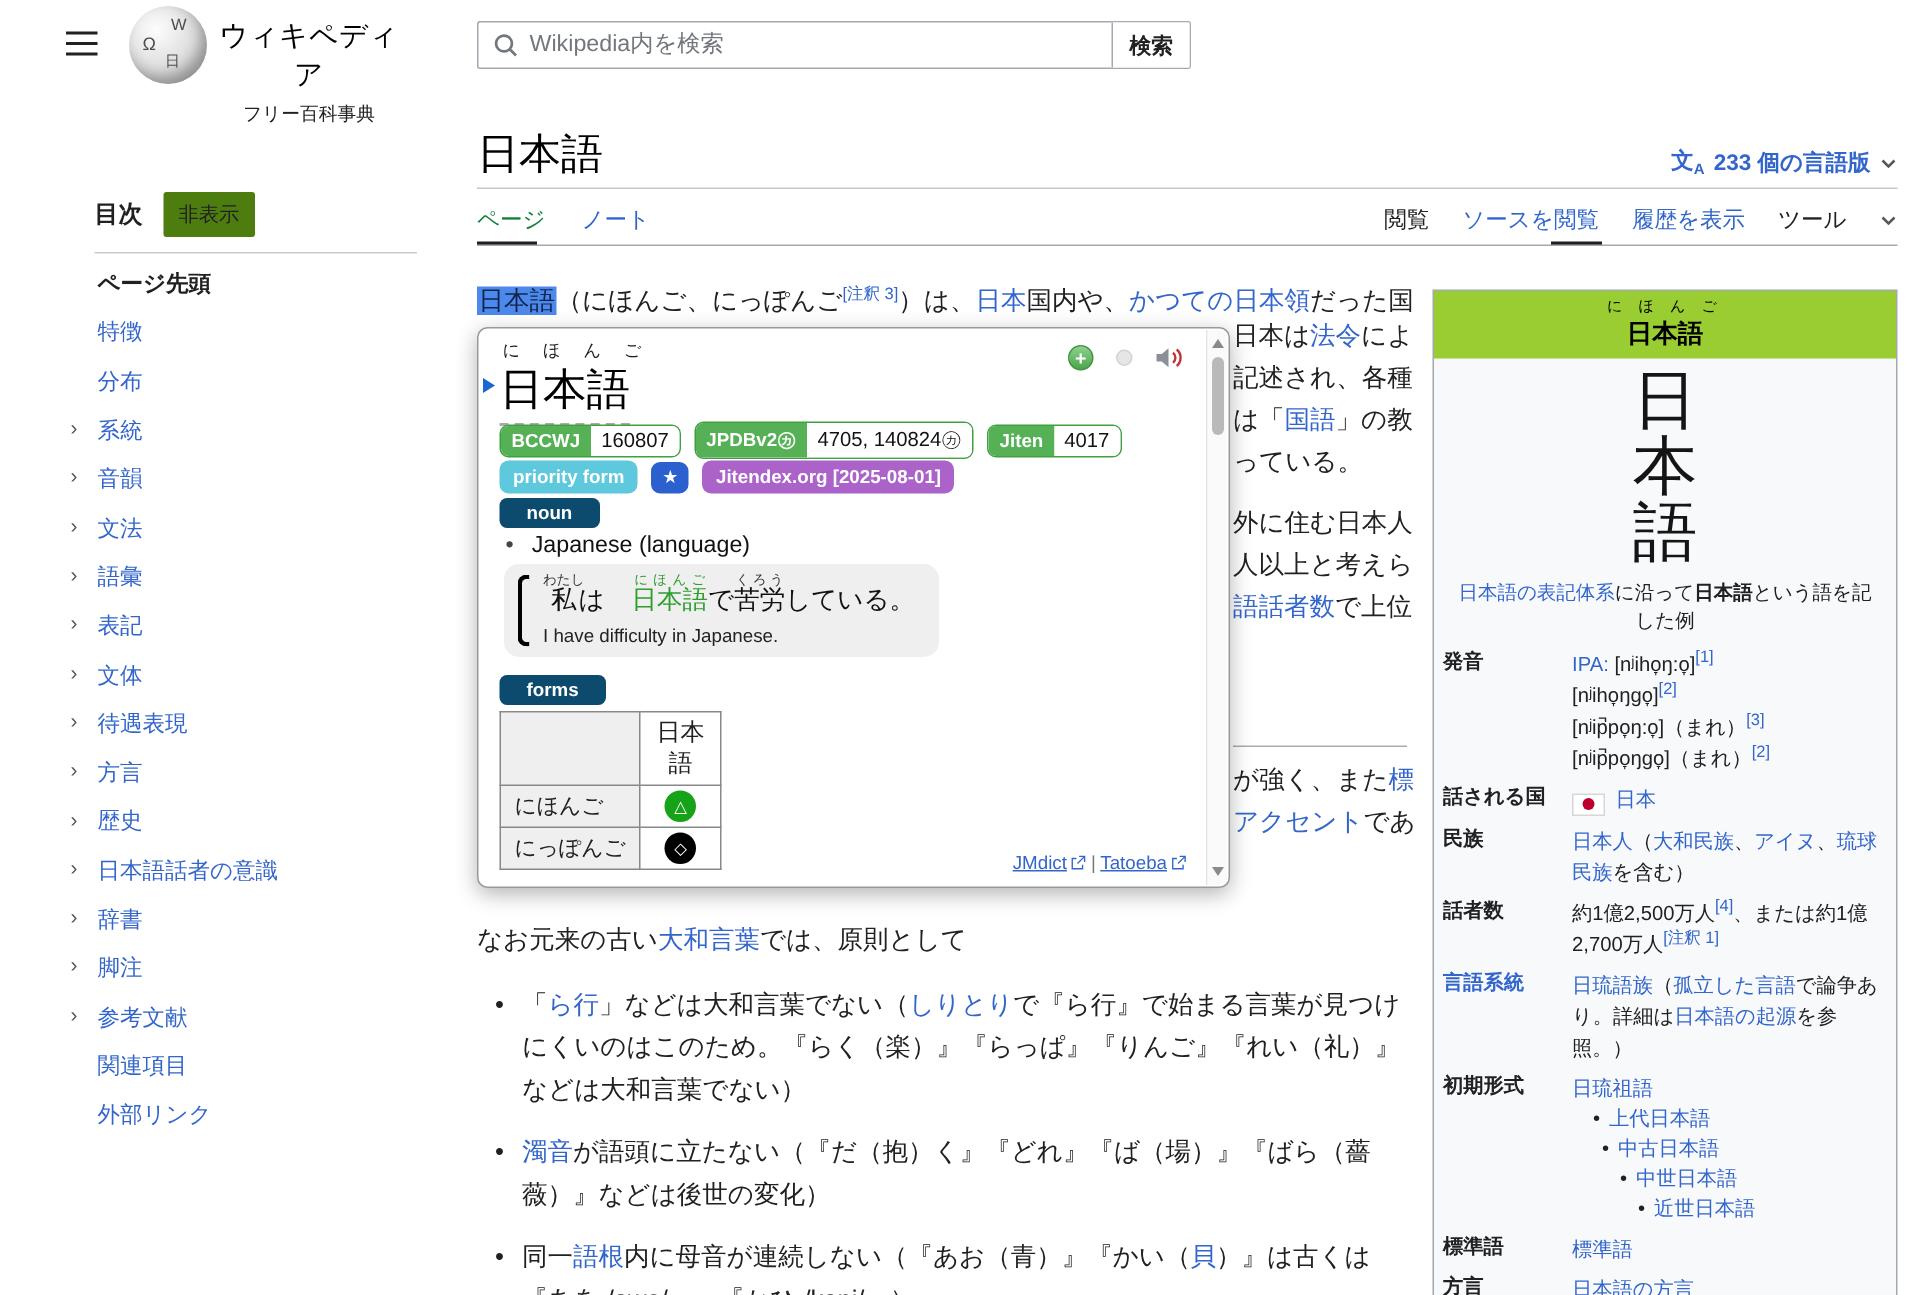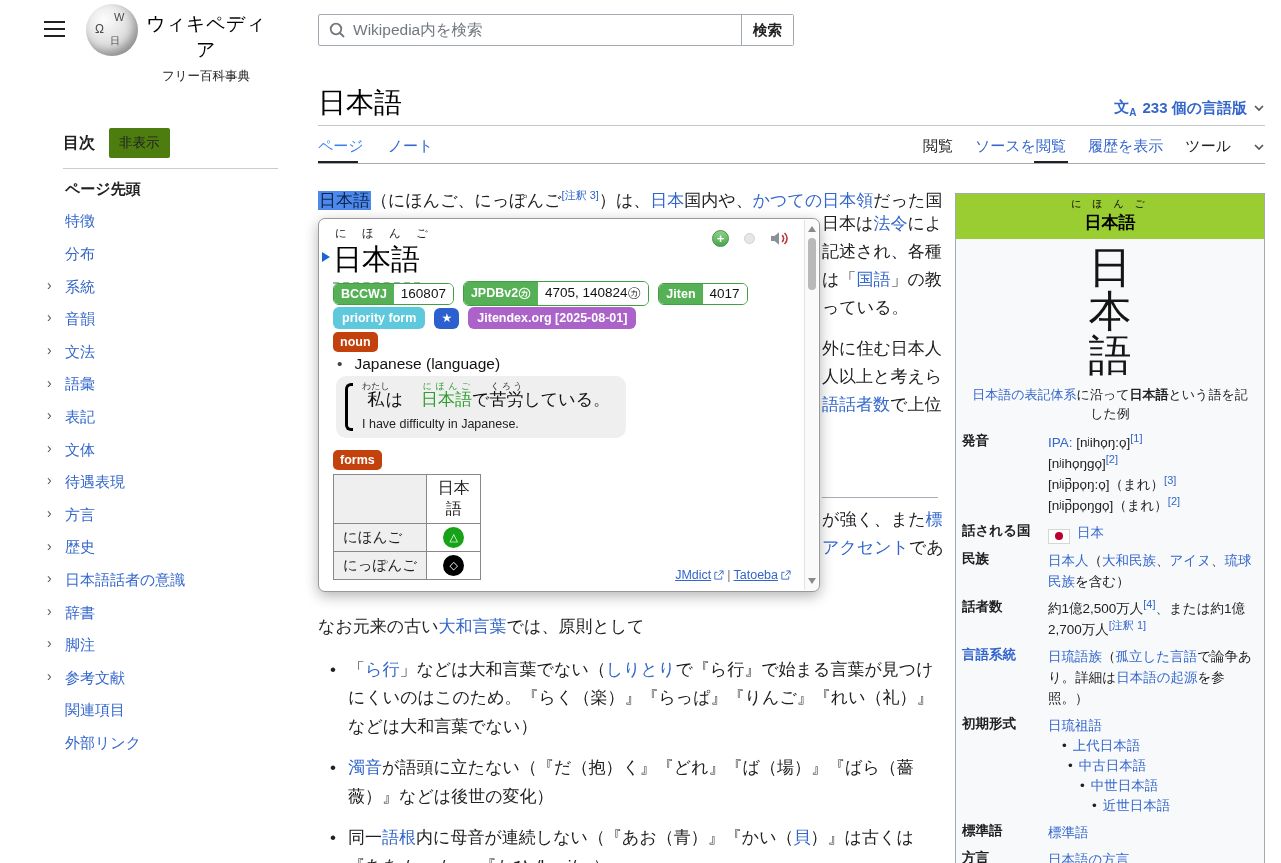--- a/index.html
+++ b/index.html
@@ -35,21 +35,21 @@
     justify-content:center; cursor:pointer; }
 
   
   #page-title { left:318px; top:84px; font-size:28px; font-weight:500; color:#000; }
   #lang-btn { top:98px; right:16px; display:flex; align-items:center; gap:6px; cursor:pointer; }
   #lang-ico { color:#3366cc; font-size:15px; font-weight:bold; }
   #lang-ico sub { font-size:10px; }
   #lang-count { color:#3366cc; font-weight:bold; font-size:15px; }
   #title-divider { left:318px; top:125px; width:947px; height:1px; background:#c3c8cd; }
   #tabs-left { left:318px; top:137px; display:flex; gap:24px; font-size:15px; }
-  #tab-page { color:#3b82f6; }
+  #tab-page { color:#15803d; }
   #tab-note { color:#3366cc; }
   #tab-underline { left:318px; top:161px; width:40px; height:2.5px; background:#202122; }
   #tabs-right { top:137px; right:16px; display:flex; gap:22px; font-size:15px; align-items:center; }
   #view-underline { top:161px; right:213px; width:34px; height:2.5px; background:#202122; }
   .tab-dark { color:#202122; }
   #tabs-divider { left:318px; top:163px; width:947px; height:1px; background:#a2a9b1; }
   .chev-down { display:inline-flex; }
 
   
   #toc { left:47px; top:128px; width:231px; }
@@ -96,22 +96,22 @@
   .freq-pill { display:inline-flex; border:1px solid #3fa03f; border-radius:6px; overflow:hidden; }
   .freq-label { background:#56b156; color:#fff; font-weight:bold; font-size:12.5px; padding:3px 7px; }
   .freq-value { background:#fff; color:#111; font-size:13.5px; padding:2px 7px; }
   .tag-cyan { background:#5ec8dd; color:#fff; font-weight:bold; font-size:12.5px;
     border-radius:6px; padding:4px 9px; }
   #star-btn { background:#2d60cf; border-radius:6px; width:25px; height:21px; display:flex;
     align-items:center; justify-content:center; cursor:pointer; }
   #star-btn::before { content:"★"; color:#fff; font-size:12px; }
   .tag-purple { background:#ac63c9; color:#fff; font-weight:bold; font-size:12.5px;
     border-radius:6px; padding:4px 9px; }
-  .tag-gray { background:#c2410c; color:#fff; font-weight:bold; font-size:12.5px;
-    border-radius:5px; padding:3px 7px; display:inline-block; }
+  .tag-gray { background:#0c4a6e; color:#fff; font-weight:bold; font-size:12.5px;
+    border-radius:5px; padding:3px 18px; display:inline-block; }
   #pp-noun { position:absolute; left:14px; top:113px; }
   #pp-def { position:absolute; left:18px; top:136px; font-size:15.5px; color:#111; }
   #pp-def::before { content:"•"; color:#444; margin-right:12px; }
   #ex-box { position:absolute; left:17px; top:157px; background:#efefef; border-radius:10px;
     padding:5px 16px 7px 26px; }
   #ex-bracket { position:absolute; left:9px; top:7px; bottom:7px; width:8px;
     border-left:3px solid #000; border-top:3px solid #000; border-bottom:3px solid #000;
     border-radius:6px 0 0 6px; }
   #ex-jp { font-size:17px; line-height:1.9; color:#111; white-space:nowrap; }
   #ex-jp rt { font-size:9px; color:#333; }

